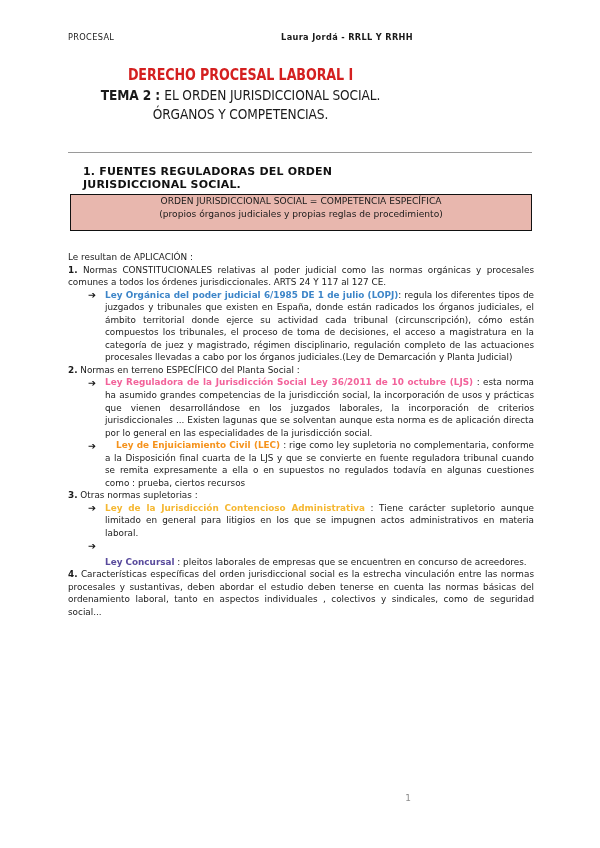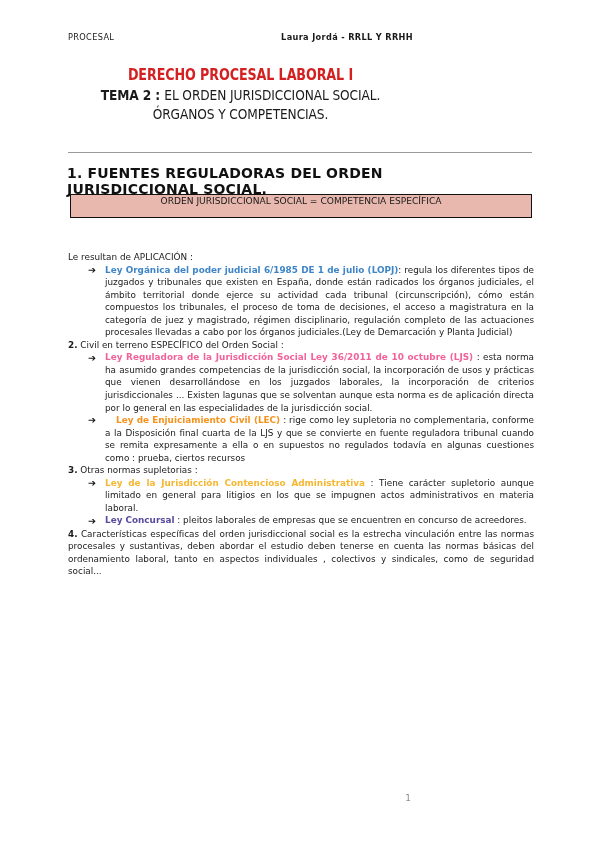--- a/index.html
+++ b/index.html
@@ -83,23 +83,23 @@
     left: 68px;
     width: 464px;
     height: 1px;
     background: #9a9a9a;
   }
 
   
   .section-heading {
     position: absolute;
     top: 165px;
-    left: 67px;
+    left: 83px;
     right: 62px;
-    font-size: 14px;
+    font-size: 11px;
     font-weight: bold;
     letter-spacing: 0.18px;
     color: #111111;
   }
 
   
   .concept-box {
     position: absolute;
     top: 194px;
     left: 70px;
@@ -150,20 +150,21 @@
     font-size: 9.6px;
     line-height: 1.33;
     padding-top: 0.3px;
   }
   .bullet .bullet-text {
     flex: 1 1 auto;
     text-align: justify;
   }
   .bullet .bullet-text.flush {
     text-align: left;
+    margin-top: 16px;
   }
 
   .lbl {
     font-weight: bold;
   }
   .lbl-lopj  { color: #3d85c8; }
   .lbl-ljs   { color: #f2629a; }
   .lbl-lec   { color: #f5921b; margin-left: 11px; }
   .lbl-lcca  { color: #f5b731; }
   .lbl-lc    { color: #584a9c; }
@@ -191,33 +192,35 @@
     <div class="main-title">DERECHO PROCESAL LABORAL I</div>
     <div class="sub-title"><span class="tema">TEMA 2 : </span><span>EL ORDEN JURISDICCIONAL SOCIAL. ÓRGANOS Y COMPETENCIAS.</span></div>
   </div>
 
   <div class="divider"></div>
 
   <div class="section-heading">1. FUENTES REGULADORAS DEL ORDEN JURISDICCIONAL SOCIAL.</div>
 
   <div class="concept-box">
     <div>ORDEN JURISDICCIONAL SOCIAL = COMPETENCIA ESPECÍFICA</div>
+    <div>(propios órganos judiciales y propias reglas de procedimiento)</div>
   </div>
 
   <div class="body-content">
 
     <p class="para flush">Le resultan de APLICACIÓN :</p>
 
+    <p class="para"><span class="num">1.</span><span> Normas CONSTITUCIONALES relativas al poder judicial como las normas orgánicas y procesales comunes a todos los órdenes jurisdiccionales. ARTS 24 Y 117 al 127 CE.</span></p>
 
     <div class="bullet">
       <span class="arrow">➔</span>
       <span class="bullet-text"><span class="lbl lbl-lopj">Ley Orgánica del poder judicial 6/1985 DE 1 de julio (LOPJ)</span><span>: regula los diferentes tipos de juzgados y tribunales que existen en España, donde están radicados los órganos judiciales, el ámbito territorial donde ejerce su actividad cada tribunal (circunscripción), cómo están compuestos los tribunales, el proceso de toma de decisiones, el acceso a magistratura en la categoría de juez y magistrado, régimen disciplinario, regulación completo de las actuaciones procesales llevadas a cabo por los órganos judiciales.(Ley de Demarcación y Planta Judicial)</span></span>
     </div>
 
-    <p class="para flush"><span class="num">2.</span><span> Civil en terreno ESPECÍFICO del Orden Social :</span></p>
+    <p class="para flush"><span class="num">2.</span><span> Normas en terreno ESPECÍFICO del Planta Social :</span></p>
 
     <div class="bullet">
       <span class="arrow">➔</span>
       <span class="bullet-text"><span class="lbl lbl-ljs">Ley Reguladora de la Jurisdicción Social Ley 36/2011 de 10 octubre (LJS)</span><span> : esta norma ha asumido grandes competencias de la jurisdicción social, la incorporación de usos y prácticas que vienen desarrollándose en los juzgados laborales, la incorporación de criterios jurisdiccionales ... Existen lagunas que se solventan aunque esta norma es de aplicación directa por lo general en las especialidades de la jurisdicción social.</span></span>
     </div>
 
     <div class="bullet">
       <span class="arrow">➔</span>
       <span class="bullet-text"><span class="lbl lbl-lec">Ley de Enjuiciamiento Civil (LEC)</span><span> : rige como ley supletoria no complementaria, conforme a la Disposición final cuarta de la LJS y que se convierte en fuente reguladora tribunal cuando se remita expresamente a ella o en supuestos  no regulados todavía en algunas cuestiones como : prueba, ciertos recursos</span></span>
     </div>

